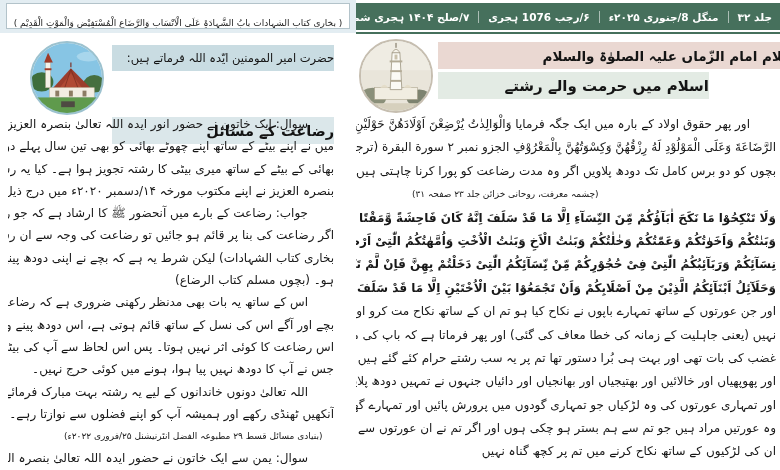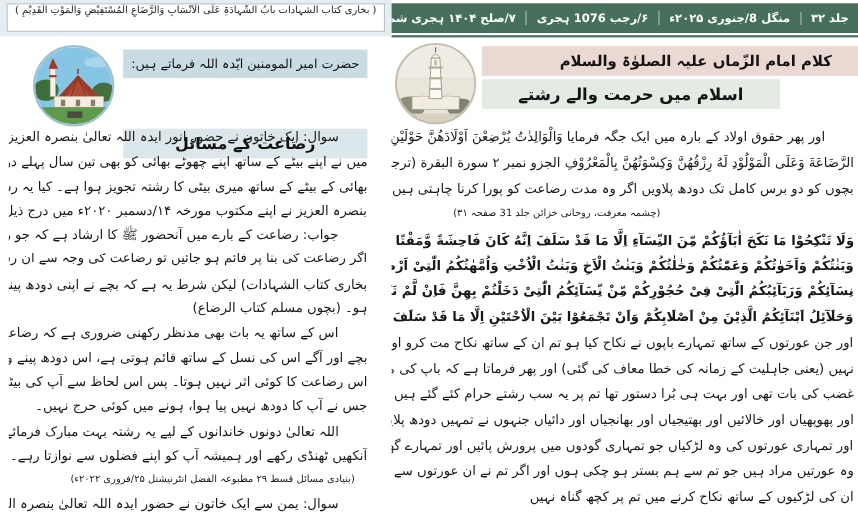--- a/index.html
+++ b/index.html
@@ -5,38 +5,38 @@
   html,body{margin:0;padding:0;background:#ffffff;}
   .page{
     position:relative;width:780px;height:470px;background:#ffffff;
     overflow:hidden;font-family:"DejaVu Sans",sans-serif;color:#181818;
     direction:rtl;
   }
   
   .top-left-strip{position:absolute;left:0;top:0;width:356px;height:33px;background:#e3edf2;}
   .hadith-box{
     position:absolute;left:6px;top:3px;width:342px;height:24px;background:#ffffff;
-    border:1px solid #b3c3ca;display:flex;align-items:flex-start;justify-content:center;
+    border:1px solid #b3c3ca;display:flex;align-items:flex-end;justify-content:center;
     font-size:9px;white-space:nowrap;overflow:hidden;color:#222;
   }
   .date-bar{
     position:absolute;left:356px;top:3px;width:424px;height:27px;background:#46705c;
     color:#ffffff;display:flex;align-items:center;justify-content:space-between;
     direction:rtl;font-size:10.5px;font-weight:bold;padding:0 8px;box-sizing:border-box;
     white-space:nowrap;overflow:hidden;
   }
   .date-bar .date-item:not(:first-child){
     border-inline-start:1px solid rgba(255,255,255,.55);
     padding-inline-start:9px;margin-inline-start:9px;
   }
   .date-rule{position:absolute;left:356px;top:32px;width:424px;height:2px;background:#46705c;}
 
   
   .head-bar{
-    position:absolute;display:flex;align-items:center;justify-content:center;
+    position:absolute;display:flex;align-items:center;
     white-space:nowrap;overflow:hidden;color:#141414;
   }
   .right-kicker{left:438px;top:42px;width:315px;height:27px;background:#ead8d2;font-size:13.5px;font-weight:600;padding-left:37px;}
   .right-title {left:438px;top:72px;width:271px;height:27px;background:#e3ebe4;font-size:15px;font-weight:bold;}
   .left-kicker {left:112px;top:45px;width:222px;height:26px;background:#c9dce2;font-size:11.5px;}
   .left-title  {left:112px;top:74px;width:222px;height:27px;background:#dbe7ea;font-size:14.5px;font-weight:bold;margin-top:43px;}
 
   .photo-circle{position:absolute;border-radius:50%;overflow:hidden;background:#eef2f4;}
   .minaret-circle{left:359px;top:39px;width:70px;height:70px;border:2px solid #c6beb0;}
   .mosque-circle {left:30px; top:41px;width:70px;height:70px;border:2px solid #9cc2cf;}
@@ -123,21 +123,21 @@
     <span>حضرت امیر المومنین ایّدہ اللہ فرماتے ہیں:</span>
   </div>
   <div class="head-bar left-title">
     <span>رضاعت کے مسائل</span>
   </div>
 
   <div class="body-col right-body">
       <div class="line indent">اور پھر حقوق اولاد کے بارہ میں ایک جگہ فرمایا وَالْوَالِدٰتُ یُرْضِعْنَ اَوْلَادَهُنَّ حَوْلَیْنِ کَامِلَیْنِ لِمَنْ اَرَادَ اَنْ یُّتِمَّ</div>
       <div class="line">الرَّضَاعَةَ وَعَلَی الْمَوْلُوْدِ لَهُ رِزْقُهُنَّ وَکِسْوَتُهُنَّ بِالْمَعْرُوْفِ الجزو نمبر ۲ سورة البقرة (ترجمہ) یعنی ماؤں کو چاہیے کہ اپنے</div>
       <div class="line">بچوں کو دو برس کامل تک دودھ پلاویں اگر وہ مدت رضاعت کو پورا کرنا چاہتی ہیں۔ اور ان کی خوراک پوشاک اس</div>
-      <div class="line cite">(چشمہ معرفت، روحانی خزائن جلد 31 صفحہ ۳۱)</div>
+      <div class="line cite">(چشمہ معرفت، روحانی خزائن جلد ۲۳ صفحہ ۳۱)</div>
       <div class="line arabic">وَلَا تَنْکِحُوْا مَا نَکَحَ اٰبَآؤُکُمْ مِّنَ النِّسَآءِ اِلَّا مَا قَدْ سَلَفَ اِنَّهُ کَانَ فَاحِشَةً وَّمَقْتًا وَسَآءَ سَبِیْلًا ۔ حُرِّمَتْ عَلَیْکُمْ اُمَّهٰتُکُمْ</div>
       <div class="line arabic">وَبَنٰتُکُمْ وَاَخَوٰتُکُمْ وَعَمّٰتُکُمْ وَخٰلٰتُکُمْ وَبَنٰتُ الْاَخِ وَبَنٰتُ الْاُخْتِ وَاُمَّهٰتُکُمُ الّٰتِیْ اَرْضَعْنَکُمْ وَاَخَوٰتُکُمْ مِّنَ الرَّضَاعَةِ وَاُمَّهٰتُ</div>
       <div class="line arabic">نِسَآئِکُمْ وَرَبَآئِبُکُمُ الّٰتِیْ فِیْ حُجُوْرِکُمْ مِّنْ نِّسَآئِکُمُ الّٰتِیْ دَخَلْتُمْ بِهِنَّ فَاِنْ لَّمْ تَکُوْنُوْا دَخَلْتُمْ بِهِنَّ فَلَا جُنَاحَ عَلَیْکُمْ</div>
       <div class="line arabic">وَحَلَآئِلُ اَبْنَآئِکُمُ الَّذِیْنَ مِنْ اَصْلَابِکُمْ وَاَنْ تَجْمَعُوْا بَیْنَ الْاُخْتَیْنِ اِلَّا مَا قَدْ سَلَفَ اِنَّ اللّٰهَ کَانَ غَفُوْرًا رَّحِیْمًا</div>
       <div class="line">اور جن عورتوں کے ساتھ تمہارے باپوں نے نکاح کیا ہو تم ان کے ساتھ نکاح مت کرو اور جو ہو چکا اس پر کچھ</div>
       <div class="line">نہیں (یعنی جاہلیت کے زمانہ کی خطا معاف کی گئی) اور پھر فرماتا ہے کہ باپ کی منکوحہ عورت کو کرنا یہ بڑی بے حیائی اور</div>
       <div class="line">غضب کی بات تھی اور بہت ہی بُرا دستور تھا تم پر یہ سب رشتے حرام کئے گئے ہیں جیسے تمہاری مائیں اور بیٹیاں</div>
       <div class="line">اور پھوپھیاں اور خالائیں اور بھتیجیاں اور بھانجیاں اور دائیاں جنہوں نے تمہیں دودھ پلایا اور دودھ شریک بہنیں</div>
       <div class="line">اور تمہاری عورتوں کی وہ لڑکیاں جو تمہاری گودوں میں پرورش پائیں اور تمہارے گھروں میں رہیں مگر عورتوں سے</div>
       <div class="line">وہ عورتیں مراد ہیں جو تم سے ہم بستر ہو چکی ہوں اور اگر تم نے ان عورتوں سے صحبت داری نہ کی ہو تو اس صورت میں</div>

